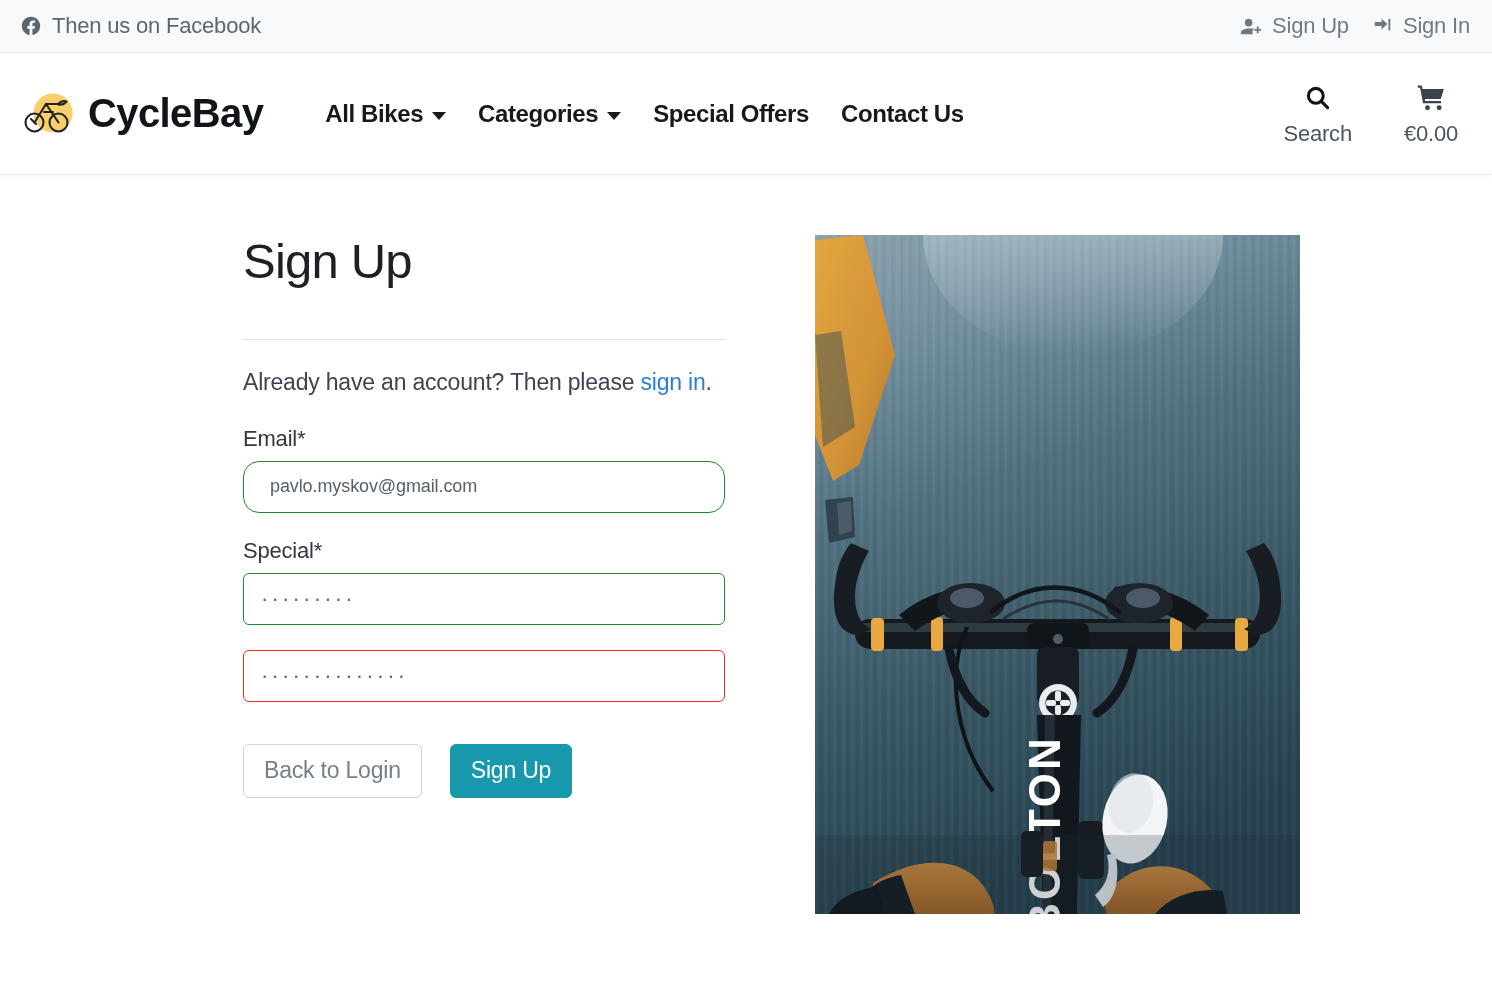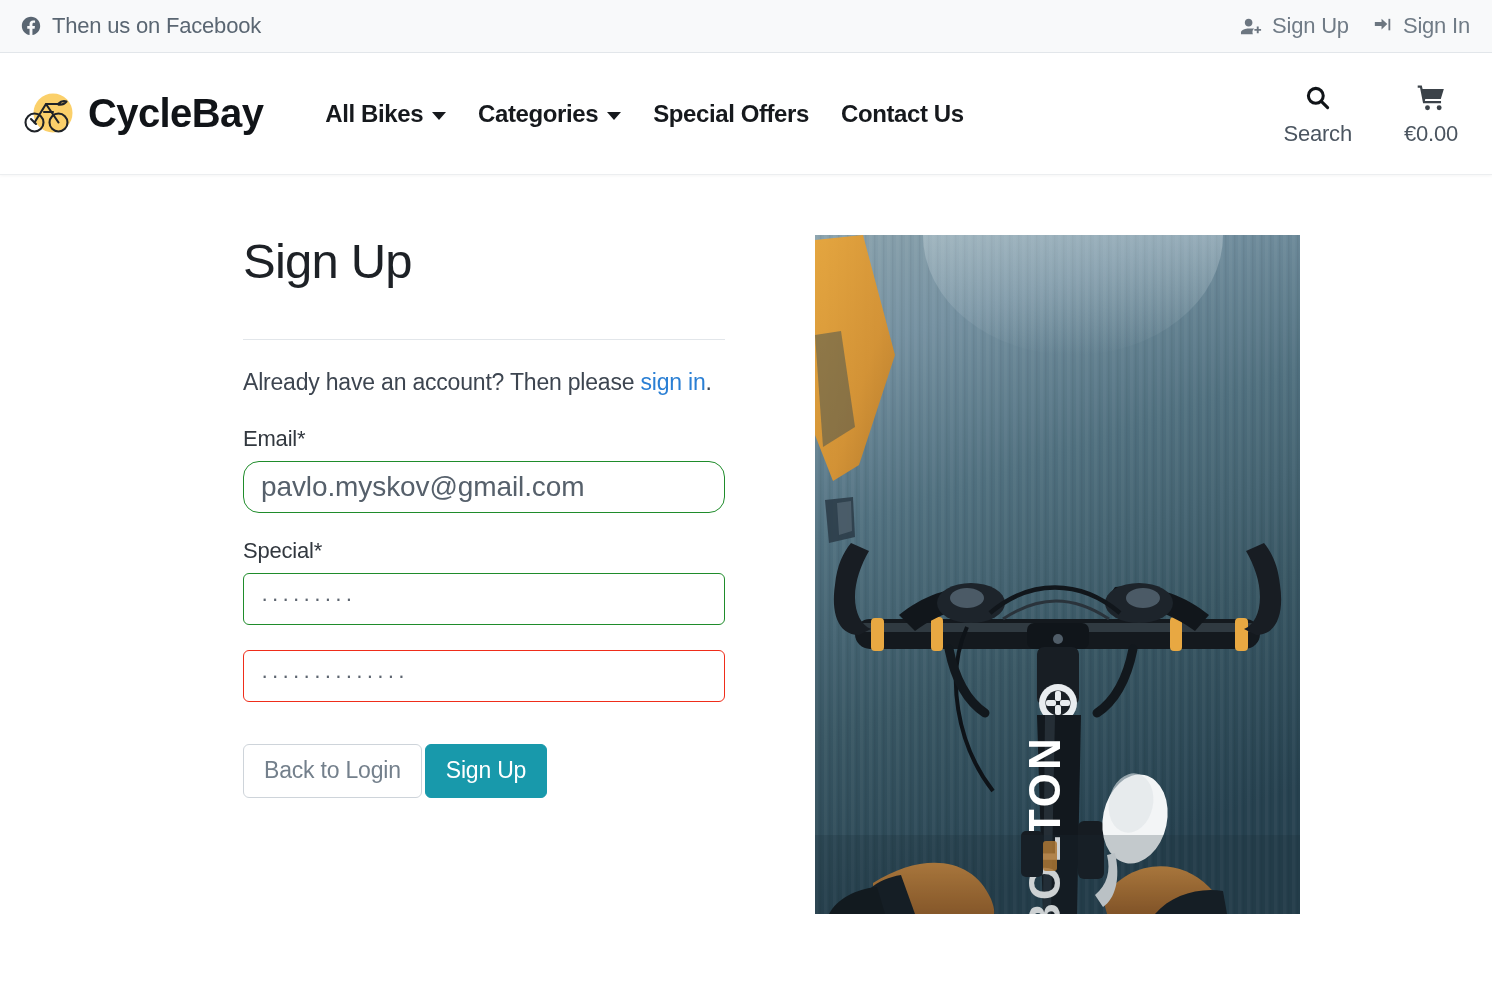--- a/index.html
+++ b/index.html
@@ -114,22 +114,22 @@
   .field { margin-top: 25px; }
   .field-label {
     display: block;
     font-size: 22px; color: #32383f; margin-bottom: 9px;
     letter-spacing: -0.2px;
     margin-top: 12px;
   }
   .field-input {
     width: 482px; height: 52px;
     border-radius: 16px;
-    padding: 0 17px;
-    font-size: 28px;
+    padding: 0 26px;
+    font-size: 18px;
     font-family: "Liberation Sans", sans-serif;
     color: #56606b;
     background: #fff;
     outline: none;
     letter-spacing: -0.1px;
   }
   .field-input.valid { border: 1.6px solid #1f8c2b; }
   .dots {
     width: 482px; height: 52px;
     border-radius: 6px;
@@ -137,21 +137,21 @@
     padding: 0 17px;
     background: #fff;
     letter-spacing: 3.2px;
     font-size: 22px;
     color: #5d6570;
     font-family: "Liberation Sans", sans-serif;
   }
   .dots.valid { border: 1.6px solid #1f8c2b; }
   .dots.invalid { border: 1.6px solid #ef2d1a; }
 
-  .actions { margin-top: 42px; display: flex; align-items: center; gap: 3px; }
+  .actions { margin-top: 42px; display: flex; align-items: center; gap: 28px; }
   .btn {
     border-radius: 6px;
     font-size: 23px;
     font-family: "Liberation Sans", sans-serif;
     padding: 0 20px;
     height: 54px;
     cursor: pointer;
     letter-spacing: -0.2px;
     display: inline-flex; align-items: center; justify-content: center;
   }

